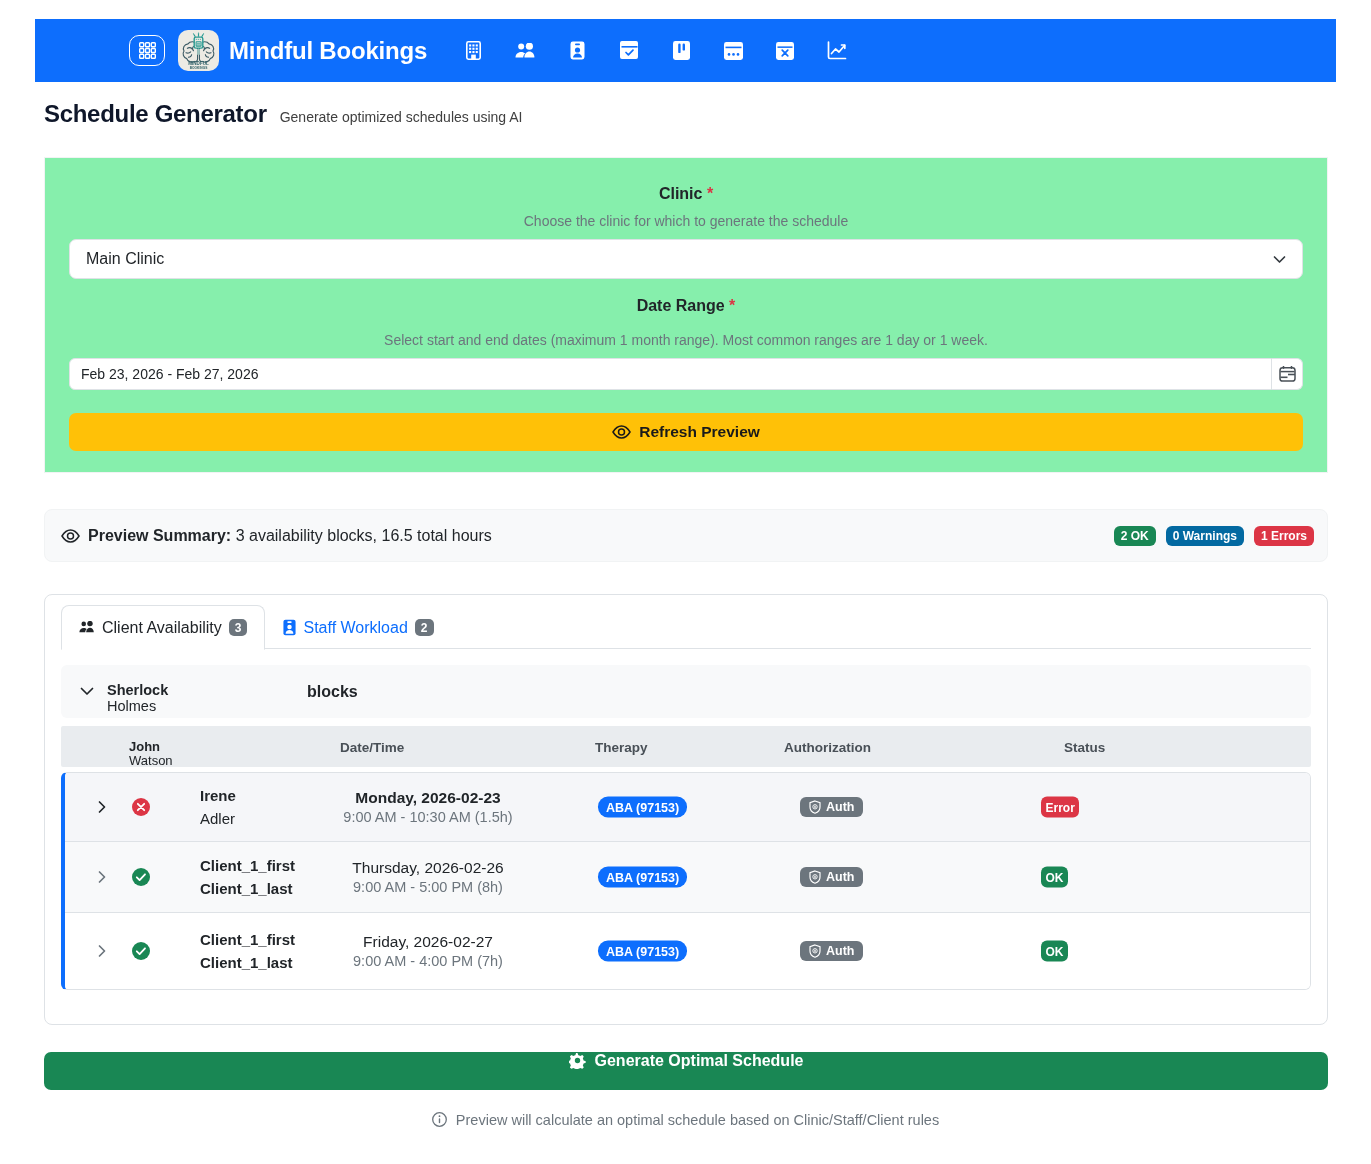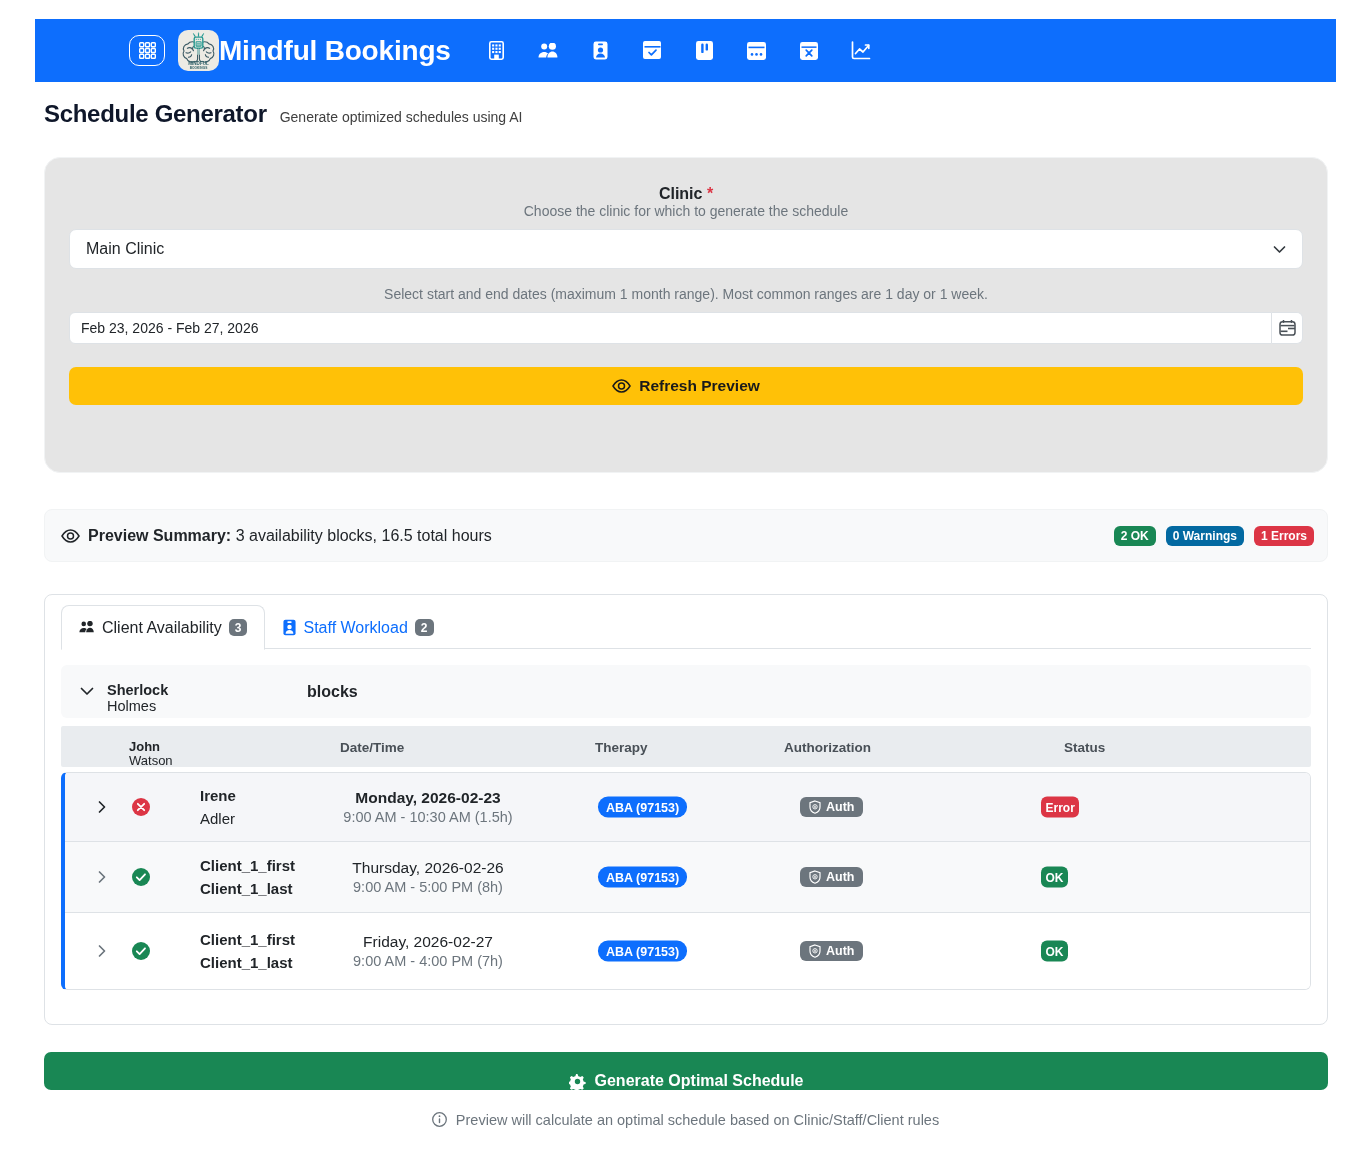--- a/index.html
+++ b/index.html
@@ -12,33 +12,33 @@
   background: #0d6efd; display: flex; align-items: center;
 }
 .apps-btn {
   margin-left: 94px; width: 36px; height: 31px; border: 1.6px solid #fff; border-radius: 10px;
   display: flex; align-items: center; justify-content: center; flex: none;
 }
 .logo-box {
   margin-left: 13px; width: 41px; height: 41px; border-radius: 10px; background: #edebe4;
   position: relative; overflow: hidden; flex: none;
 }
-.brand { color: #fff; font-size: 28px; font-weight: bold; letter-spacing: -0.2px; }
+.brand { margin-left: 10px; color: #fff; font-size: 24px; font-weight: bold; letter-spacing: -0.2px; }
 .navicons { display: flex; align-items: center; margin-left: 20px; }
 .navicons .ni { width: 52px; display: flex; justify-content: center; align-items: center; }
 
 
 .pagehead { position: absolute; left: 44px; top: 100px; width: 1283px; display: flex; align-items: baseline; }
 .pagehead h1 { font-size: 24px; font-weight: bold; color: #0f172a; letter-spacing: -0.3px; }
 .pagehead .sub { margin-left: 13px; font-size: 14px; color: #404040; }
 
 
 .formcard {
   position: absolute; left: 44px; top: 157px; width: 1284px; height: 316px;
-  background: #e5e5e5; border-radius: 16px; border: 1px solid #f1f3f4;
+  background: #86efac; border-radius: 1px; border: 1px solid #f1f3f4;
 }
 .flabel { text-align: center; font-size: 16px; font-weight: bold; margin-top: 0; }
 .flabel .req { color: #dc3545; font-weight: bold; }
 .fhelp { text-align: center; font-size: 14px; color: #6c757d; }
 .fselect {
   margin: 10px 24px 0; height: 40px; background: #fff; border: 1px solid #dee2e6; border-radius: 7px;
   display: flex; align-items: center; padding: 0 16px; font-size: 16px; color: #212529; position: relative;
 }
 .fselect .chev { position: absolute; right: 15px; top: 12px; }
 .dgroup { margin: 10px 24px 0; height: 32px; display: flex; }
@@ -128,21 +128,21 @@
   border-radius: 6px; padding: 3px 9px; display: inline-flex; align-items: center;
 }
 .pill-auth svg { margin-right: 5px; }
 .sbadge { position: absolute; left: 976px; top: 50%; transform: translateY(-50%);
   color: #fff; font-size: 12px; font-weight: bold; border-radius: 6px; padding: 3.5px 4.5px; }
 
 
 .gbtn {
   position: absolute; left: 44px; top: 1052px; width: 1284px; height: 38px;
   background: #198754; border-radius: 7px; color: #fff; font-size: 16px; font-weight: bold;
-  display: flex; align-items: flex-end; justify-content: center;
+  display: flex; align-items: flex-start; justify-content: center;
 }
 .gbtn svg { margin-right: 9px; }
 .footnote {
   position: absolute; left: 0; top: 1112px; width: 1371px; text-align: center;
   font-size: 14.5px; color: #6c757d;
 }
 .footnote svg { vertical-align: -2px; margin-right: 5px; }
 </style>
 </head>
 <body>
@@ -261,26 +261,27 @@
   </div>
 </nav>
 
 <div class="pagehead">
   <h1>Schedule Generator</h1>
   <div class="sub">Generate optimized schedules using AI</div>
 </div>
 
 <div class="formcard">
   <div class="flabel" style="margin-top:27px;">Clinic <span class="req">*</span></div>
-  <div class="fhelp" style="margin-top:0;">Choose the clinic for which to generate the schedule</div>
+  <div class="fhelp" style="margin-top:10px;">Choose the clinic for which to generate the schedule</div>
   <div class="fselect">Main Clinic
     <svg class="chev" width="15" height="15" viewBox="0 0 15 15">
         <path d="M2.5 5 l5 5 l5-5" fill="none" stroke="#343a40" stroke-width="1.7" stroke-linecap="round" stroke-linejoin="round"></path>
       </svg>
   </div>
+  <div class="flabel" style="margin-top:18px;">Date Range <span class="req">*</span></div>
   <div class="fhelp" style="margin-top:17px;">Select start and end dates (maximum 1 month range). Most common ranges are 1 day or 1 week.</div>
   <div class="dgroup">
     <div class="dinput">Feb 23, 2026 - Feb 27, 2026</div>
     <div class="dbtn">
       <svg width="17" height="16" viewBox="0 0 17 16">
         <rect x="1" y="1.8" width="15" height="13.2" rx="2.6" fill="none" stroke="#495057" stroke-width="1.5"></rect>
         <path d="M1.5 5.6 h14" stroke="#495057" stroke-width="1.5"></path>
         <path d="M9 8.5 h7" stroke="#495057" stroke-width="1.6"></path>
         <path d="M1.5 11.3 h7" stroke="#495057" stroke-width="1.6"></path>
         <path d="M4.5 0.6 v1.6 M12.5 0.6 v1.6" stroke="#495057" stroke-width="1.6" stroke-linecap="round"></path>

